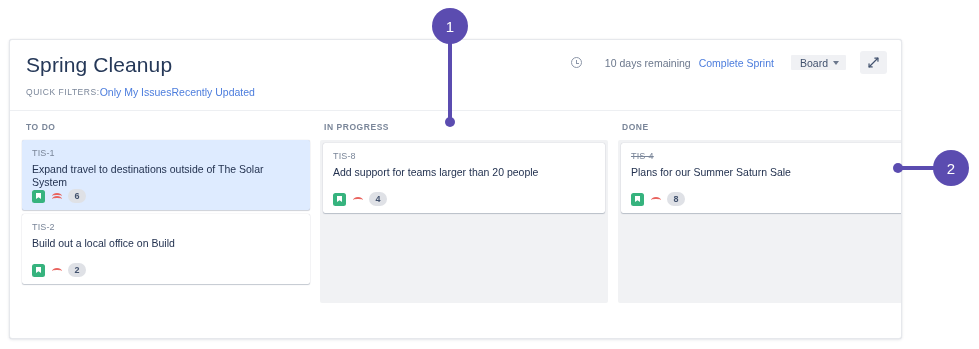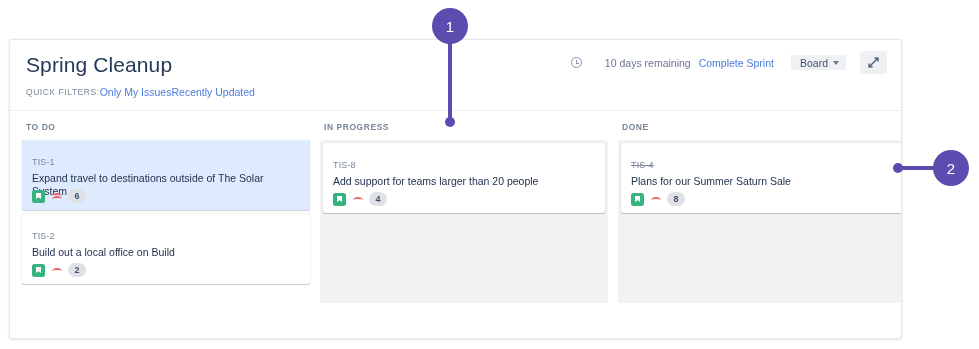--- a/index.html
+++ b/index.html
@@ -191,21 +191,21 @@
     min-height: 150px;
     padding: 3px 3px 5px 3px;
   }
   .column-body.plain { background: transparent; padding: 0; }
 
   
   .card {
     background: #ffffff;
     border-radius: 2px;
     box-shadow: 0 1px 1px rgba(9,30,66,0.22), 0 0 1px rgba(9,30,66,0.28);
-    padding: 17px 10px 7px 10px;
+    padding: 8px 10px 7px 10px;
     margin-bottom: 4px;
     cursor: pointer;
     min-height: 70px;
     position: relative;
   }
   .card.selected {
     background: #deebff;
     box-shadow: 0 1px 1px rgba(9,30,66,0.18), 0 0 1px rgba(9,30,66,0.25);
   }
   .card:last-child { margin-bottom: 0; }

